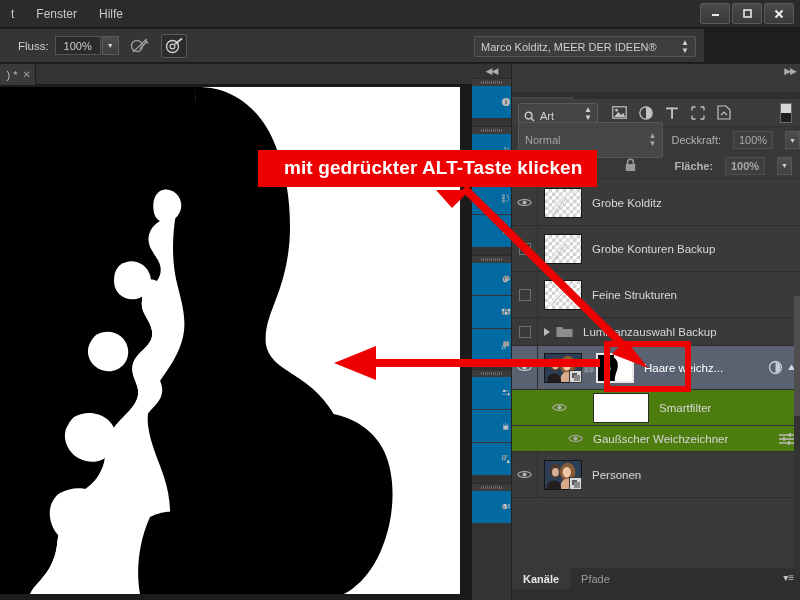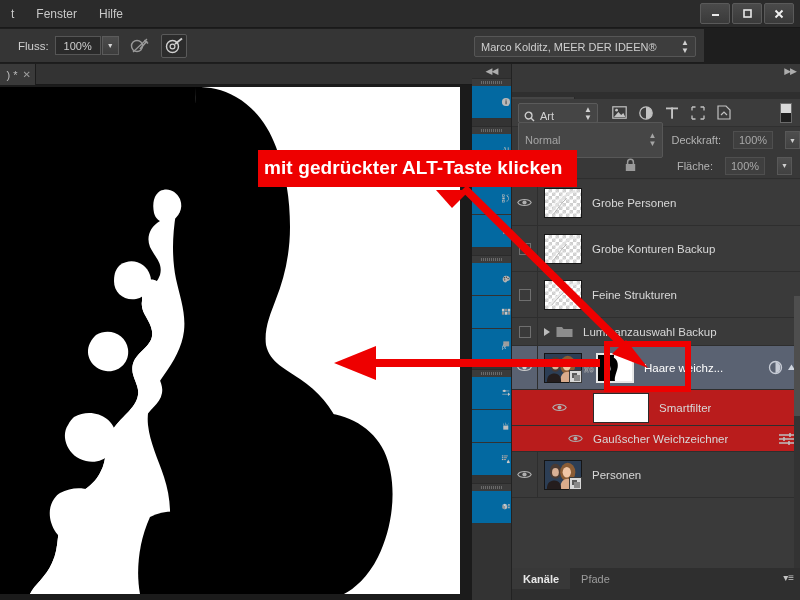--- a/index.html
+++ b/index.html
@@ -205,21 +205,21 @@
     position: absolute; left: 0; top: 116px; width: 288px; height: 433px;
     background: #3a3a3a; overflow: hidden;
   }
   .layer-row {
     position: relative; height: 46px;
     display: flex; align-items: center;
     border-bottom: 1px solid #2e2e2e;
     background: #3a3a3a;
   }
   .layer-row.selected { background: #5a6272; }
-  .layer-row.sub { height: 36px; background: #b91c1c; }
+  .layer-row.sub { height: 36px; background: #4d7c0f; }
   .eye-cell {
     width: 26px; height: 100%;
     display: flex; align-items: center; justify-content: center;
     border-right: 1px solid #2e2e2e;
   }
   .eye-empty { width: 12px; height: 12px; border: 1px solid #6f6f6f; }
   .thumb {
     width: 38px; height: 30px; margin-left: 6px;
     border: 1px solid #151515; position: relative; flex: none;
   }
@@ -268,21 +268,21 @@
   .bt-tab.active { background: #383838; color: #e8e8e8; font-weight: bold; }
   .bt-tab.inactive { color: #9c9c9c; }
   .bt-menu { margin-left: auto; padding: 4px 6px 0 0; color: #c4c4c4; font-size: 10px; }
 
   
   .anno { position: absolute; left: 0; top: 0; width: 800px; height: 600px; pointer-events: none; }
   .callout {
     position: absolute; left: 258px; top: 150px;
     background: #ee0000; color: #ffffff;
     font-size: 19px; font-weight: bold;
-    padding: 7px 14px 8px 6px;
+    padding: 7px 14px 8px 26px;
     white-space: nowrap;
     letter-spacing: 0.1px;
   }
   .hl-box {
     position: absolute; left: 604px; top: 341px; width: 87px; height: 51px;
     border: 6px solid #ee0000;
   }
   .scrollbar-v {
     position: absolute; right: 0; top: 116px; width: 6px; height: 433px;
     background: #333;
@@ -587,21 +587,21 @@
       </div>
     </div>
 
     <div class="lockrow">
       <div class="lock-icons">
         <svg width="13" height="14" viewBox="0 0 13 14">
             <path d="M3.6 6 V4.2 A2.9 2.9 0 0 1 9.4 4.2 V6" fill="none" stroke="#9a9a9a" stroke-width="1.5"></path>
             <rect x="1.8" y="6" width="9.4" height="7" fill="#9a9a9a"></rect>
           </svg>
       </div>
-      <div class="lblfield" style="margin-left:auto;margin-right:8px;">
+      <div class="lblfield" style="margin-left:auto;margin-right:8px;font-weight:bold;">
         <span class="lbl">Fläche:</span>
         <span class="val">100%</span>
         <span class="stp">▼</span>
       </div>
     </div>
 
     <div class="layerlist">
 
       <div class="layer-row">
         <div class="eye-cell">
@@ -610,21 +610,21 @@
               <circle cx="7.5" cy="5.5" r="2.1" fill="#b0b0b0"></circle>
             </svg>
         </div>
         <div class="thumb checker">
           <svg width="100%" height="100%" viewBox="0 0 38 30" preserveAspectRatio="none">
             <path d="M6 26 C10 20 14 14 20 9 C24 5 28 3 32 2" stroke="#e3e3e3" stroke-width="2.4" fill="none" opacity="0.85"></path>
             <path d="M9 27 C13 22 17 15 23 10" stroke="#9d9d9d" stroke-width="1" fill="none" opacity="0.8"></path>
             <path d="M4 22 C9 17 13 12 19 6" stroke="#f0f0f0" stroke-width="1.2" fill="none" opacity="0.7"></path>
           </svg>
         </div>
-        <div class="layer-name">Grobe Personen</div>
+        <div class="layer-name">Grobe Kolditz</div>
       </div>
 
       <div class="layer-row">
         <div class="eye-cell">
             <div class="eye-empty"></div>
           </div>
         <div class="thumb checker">
           <svg width="100%" height="100%" viewBox="0 0 38 30" preserveAspectRatio="none">
             <path d="M6 26 C10 20 14 14 20 9 C24 5 28 3 32 2" stroke="#e3e3e3" stroke-width="2.4" fill="none" opacity="0.85"></path>
             <path d="M9 27 C13 22 17 15 23 10" stroke="#9d9d9d" stroke-width="1" fill="none" opacity="0.8"></path>

